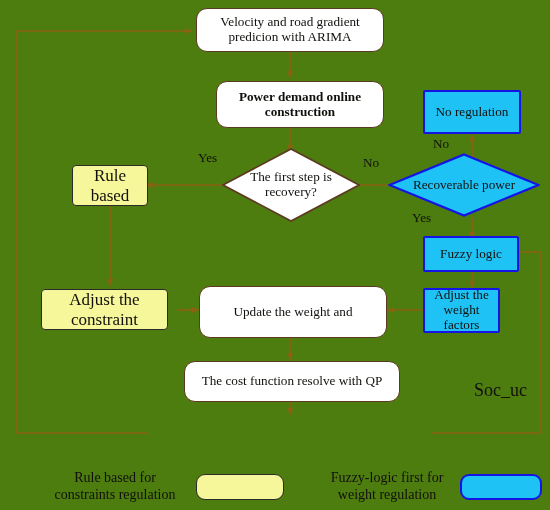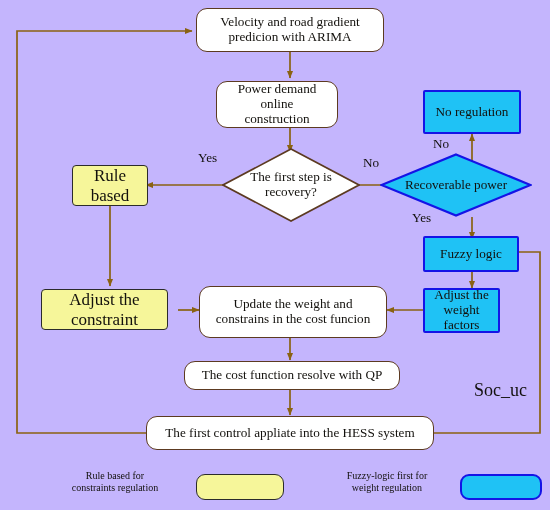--- a/index.html
+++ b/index.html
@@ -4,21 +4,21 @@
 <style>
   html, body {
     margin: 0;
     padding: 0;
     background: #ffffff;
   }
   #canvas {
     position: relative;
     width: 550px;
     height: 510px;
-    background: #c4b5fd;
+    background: #4d7c0f;
     font-family: "Liberation Serif", "DejaVu Serif", serif;
     overflow: hidden;
   }
   svg.layer {
     position: absolute;
     left: 0;
     top: 0;
     width: 550px;
     height: 510px;
     pointer-events: none;
@@ -81,21 +81,21 @@
     white-space: nowrap;
   }
   .freetext {
     position: absolute;
     font-size: 18px;
     color: #12100c;
     white-space: nowrap;
   }
   .legend-text {
     position: absolute;
-    font-size: 10px;
+    font-size: 14px;
     color: #12100c;
     text-align: center;
     line-height: 1.2;
   }
   .legend-swatch {
     position: absolute;
     box-sizing: border-box;
     border-radius: 9px;
   }
   .legend-swatch.yellow {
@@ -150,21 +150,21 @@
     </g>
   </svg>
 
   <div class="node proc" style="left:196px; top:8px; width:188px; height:44px;">
     <span class="txt">
       <span>Velocity and road gradient</span><br>
       <span>predicion with ARIMA</span>
     </span>
   </div>
 
-  <div class="node proc" style="left:216px; top:81px; width:122px; height:47px;">
+  <div class="node proc" style="left:216px; top:81px; width:168px; height:47px;font-weight:bold;">
     <span class="txt">
       <span>Power demand online</span><br>
       <span>construction</span>
     </span>
   </div>
 
   <div class="diamond-wrap" style="left:222px; top:148px; width:138px; height:74px;">
     <svg width="138" height="74" viewBox="0 0 138 74">
       <polygon points="69,1 137,37 69,73 1,37" fill="#ffffff" stroke="#5c3a21" stroke-width="1.7"></polygon>
     </svg>
@@ -175,21 +175,21 @@
   </div>
 
   <div class="node yellowbox" style="left:72px; top:165px; width:76px; height:41px;">
     <span class="txt">Rule based</span>
   </div>
 
   <div class="node yellowbox" style="left:41px; top:289px; width:127px; height:41px;">
     <span class="txt">Adjust the constraint</span>
   </div>
 
-  <div class="diamond-wrap" style="left:380px; top:153px; width:152px; height:64px;">
+  <div class="diamond-wrap" style="left:388px; top:153px; width:152px; height:64px;">
     <svg width="152" height="64" viewBox="0 0 152 64">
       <polygon points="76,1.5 150.5,32 76,62.5 1.5,32" fill="#1fc2f5" stroke="#1414e6" stroke-width="2.2"></polygon>
     </svg>
     <div class="dlabel">Recoverable power</div>
   </div>
 
   <div class="node cyanbox" style="left:423px; top:90px; width:98px; height:44px;">
     <span class="txt">No regulation</span>
   </div>
 
@@ -200,31 +200,27 @@
   <div class="node cyanbox" style="left:423px; top:288px; width:77px; height:45px;">
     <span class="txt">
       <span>Adjust the</span><br>
       <span>weight factors</span>
     </span>
   </div>
 
   <div class="node proc" style="left:199px; top:286px; width:188px; height:52px;">
     <span class="txt">
       <span>Update the weight and</span><br>
-      <span>constrains in the cost funcion</span>
-    </span>
-  </div>
-
-  <div class="node proc" style="left:184px; top:361px; width:216px; height:29px;">
+    </span>
+  </div>
+
+  <div class="node proc" style="left:184px; top:361px; width:216px; height:41px;">
     <span class="txt">The cost function resolve with QP</span>
   </div>
 
-  <div class="node proc" style="left:146px; top:416px; width:288px; height:34px;">
-    <span class="txt">The first control appliate into the HESS system</span>
-  </div>
 
   <div class="edgelabel" style="left:198px; top:150px;">Yes</div>
   <div class="edgelabel" style="left:363px; top:155px;">No</div>
   <div class="edgelabel" style="left:433px; top:136px;">No</div>
   <div class="edgelabel" style="left:412px; top:210px;">Yes</div>
 
   <div class="freetext" style="left:474px; top:380px;">Soc_uc</div>
 
   <div class="legend-text" style="left:45px; top:470px; width:140px;">
     <span>Rule based for</span><br>

